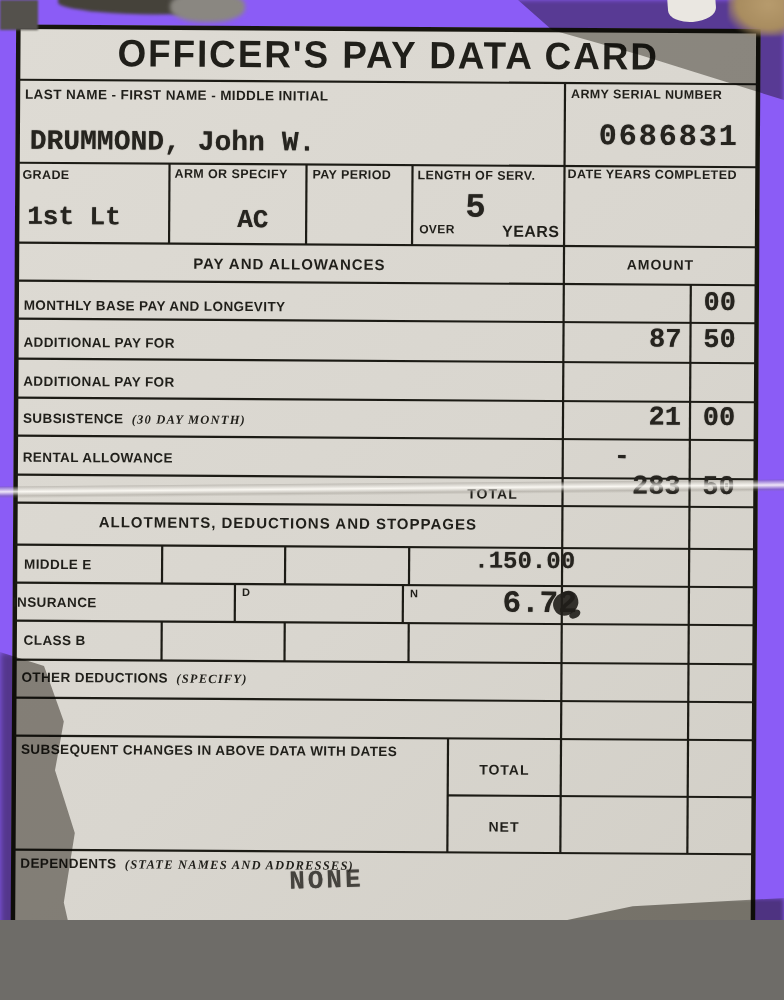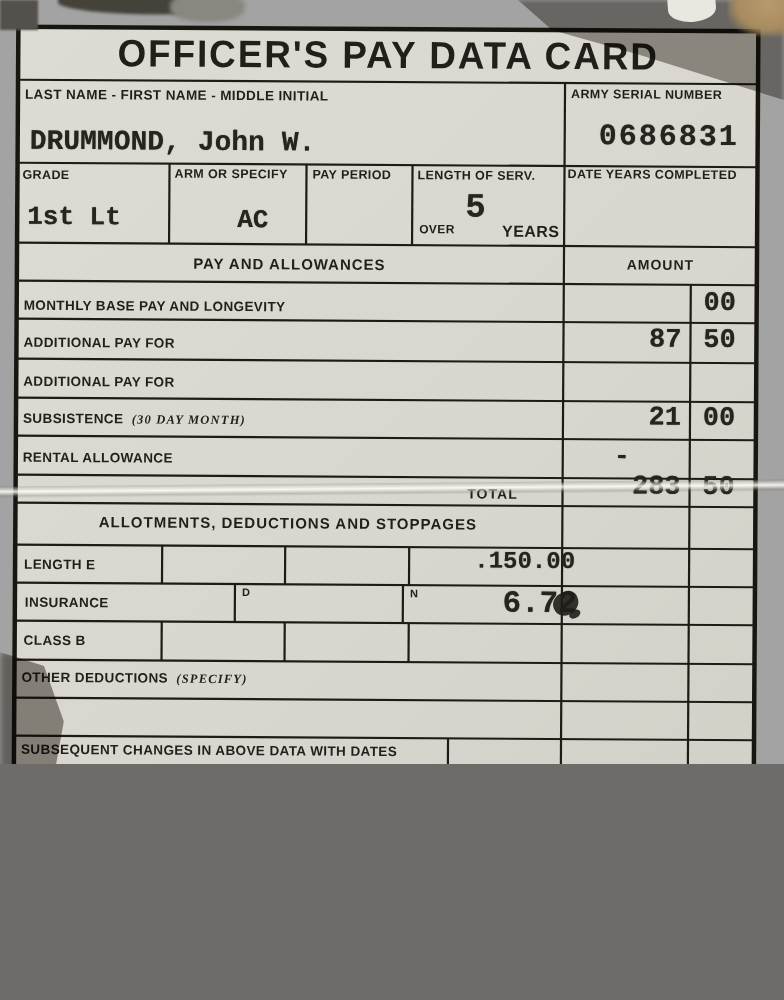--- a/index.html
+++ b/index.html
@@ -1,17 +1,17 @@
 <!DOCTYPE html>
 <html><head>
 <meta charset="utf-8">
 <style>
   html,body{margin:0;padding:0;background:#6e6c68;}
-  #scene{position:relative;width:784px;height:764px;overflow:hidden;
-         background:#a3a3a3;font-family:"Liberation Sans",sans-serif;}
+  #scene{position:relative;width:784px;height:920px;overflow:hidden;
+         background:#8b5cf6;font-family:"Liberation Sans",sans-serif;}
   #tilt{position:absolute;left:0;top:0;width:784px;height:1000px;
         transform:rotate(.35deg);transform-origin:390px 90px;}
   .card-bg{position:absolute;left:16px;top:27px;width:744px;height:910px;
            background:linear-gradient(135deg,#dedbd4 0%,#d9d6cf 55%,#d2cfc7 100%);}
   .abs{position:absolute;white-space:nowrap;}
   .lbl{position:absolute;white-space:nowrap;font-weight:bold;color:#201f1a;
        font-size:13.5px;letter-spacing:.4px;font-family:"Liberation Sans",sans-serif;}
   .lbl-sm{font-size:12.5px;}
   .lbl-xs{font-size:11px;}
   .note{font-family:"Liberation Serif",serif;font-style:italic;font-weight:bold;
@@ -109,24 +109,24 @@
 
     <div class="lbl" style="left:25px;top:452px">RENTAL ALLOWANCE</div>
     <div class="typed ctr" style="left:565px;top:440px;width:118px;font-size:26px">-</div>
 
     <div class="lbl ctr" style="left:430px;top:485px;width:130px;font-size:14px;letter-spacing:1px">TOTAL</div>
     <div class="typed rt" style="left:565px;top:470px;width:118px;font-size:27px">283</div>
     <div class="typed ctr" style="left:692px;top:470px;width:58px;font-size:27px">50</div>
 
     <div class="lbl ctr" style="left:16px;top:515px;width:549px;font-size:15px;letter-spacing:1px">ALLOTMENTS, DEDUCTIONS AND STOPPAGES</div>
 
-    <div class="lbl" style="left:27px;top:559px">LENGTH E</div>
+    <div class="lbl" style="left:27px;top:559px">MIDDLE E</div>
     <div class="typed rt" style="left:420px;top:547px;width:158px;font-size:24px">.150.00</div>
 
-    <div class="lbl" style="left:28px;top:597px">INSURANCE</div>
+    <div class="lbl" style="left:16px;top:597px">INSURANCE</div>
     <div class="lbl lbl-xs" style="left:245px;top:587px">D</div>
     <div class="lbl lbl-xs" style="left:413px;top:587px">N</div>
     <div class="typed rt" style="left:440px;top:585px;width:140px;font-size:31px">6.72</div>
     <div class="smudge" style="left:556px;top:591px;width:26px;height:23px;border-radius:55% 40% 60% 50%;transform:rotate(-22deg)"></div>
     <div class="smudge" style="left:572px;top:609px;width:12px;height:8px;border-radius:50%;transform:rotate(-30deg)"></div>
 
     <div class="lbl" style="left:27px;top:635px">CLASS B</div>
 
     <div class="lbl" style="left:25px;top:672px"><span>OTHER DEDUCTIONS</span>&nbsp;&nbsp;<span class="note">(SPECIFY)</span></div>
 

